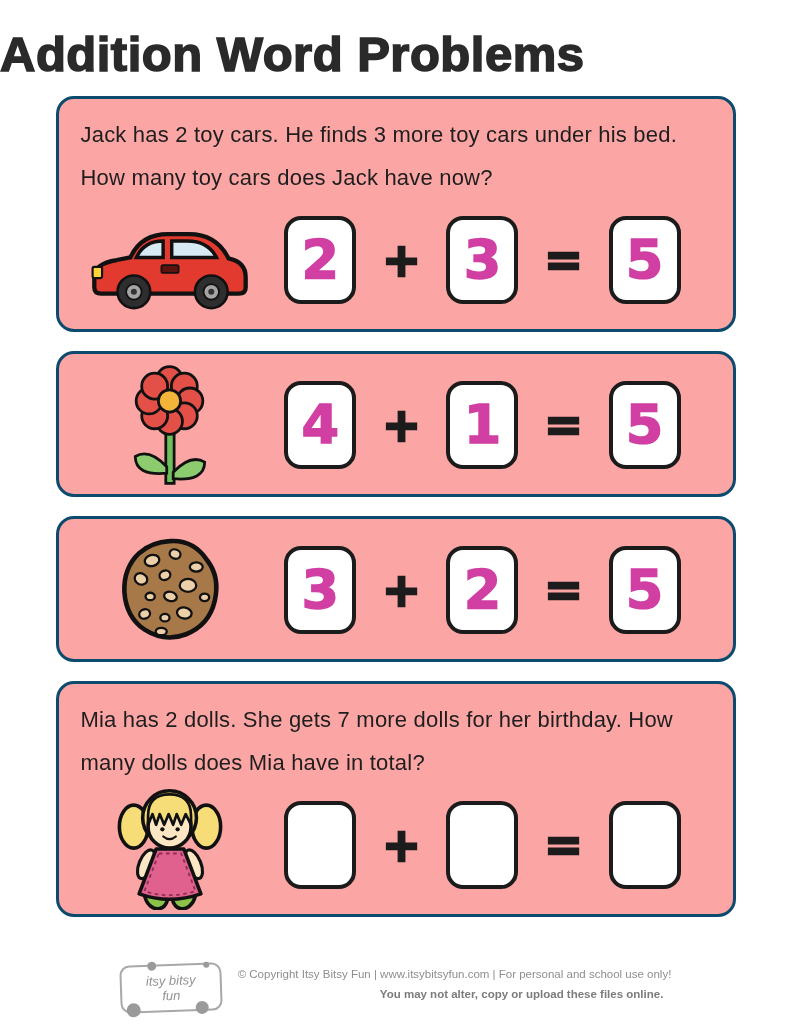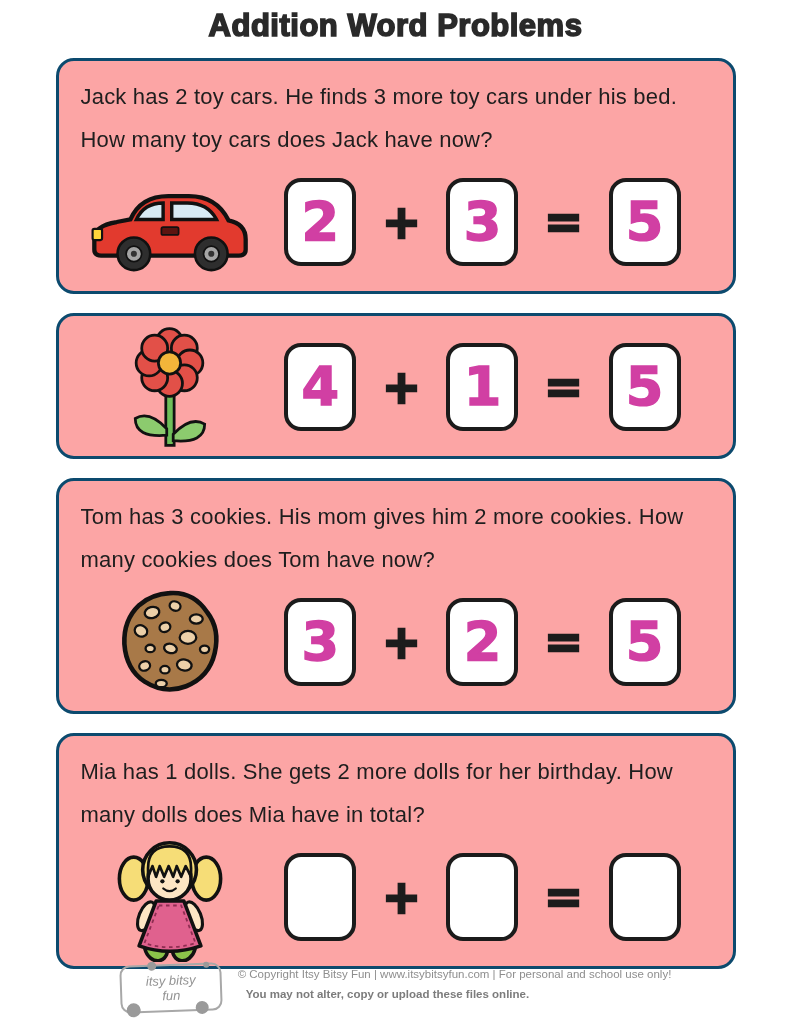--- a/index.html
+++ b/index.html
@@ -1,21 +1,21 @@
 <!DOCTYPE html>
 <html><head>
 <meta charset="utf-8">
 <style>
   html,body{margin:0;padding:0;}
   body{
     width:791px;height:1024px;background:#ffffff;position:relative;overflow:hidden;
     font-family:"Liberation Sans", sans-serif;color:#1f1f1f;
   }
   .page-title{
-    text-align:center;margin:8px 0 14px 0;font-size:31px;font-weight:bold;
+    text-align:left;margin:26px 0 14px 0;font-size:49px;font-weight:bold;
     letter-spacing:.5px;color:#2a2a2a;-webkit-text-stroke:1.6px #2a2a2a;
   }
   .card{
     box-sizing:border-box;width:680px;margin:0 auto 19px auto;
     border:3px solid #0c4a6e;border-radius:18px;background:#fca5a5;
     padding:12px 20px 10px 22px;
   }
   .problem-text{
     font-size:22px;line-height:43px;color:#1e1e1e;margin:2px 0 2px 0;
     letter-spacing:.2px;
@@ -42,21 +42,21 @@
   .logo{
     position:relative;width:98px;height:44px;border:2px solid #a8a8a8;border-radius:10px;
     transform:rotate(-2deg);display:flex;flex-direction:column;align-items:center;justify-content:center;
     color:#949494;font-size:13px;line-height:15px;font-style:italic;
   }
   .logo .dot{position:absolute;background:#9a9a9a;border-radius:50%;}
   .dot-a{width:9px;height:9px;top:-5px;left:26px;}
   .dot-b{width:6px;height:6px;top:-3px;right:10px;}
   .dot-c{width:14px;height:14px;bottom:-6px;left:4px;}
   .dot-d{width:13px;height:13px;bottom:-5px;right:12px;}
-  .copy{ text-align:left; }
+  .copy{ text-align:right; }
   .copy-line1{font-size:11.5px;color:#8e8e8e;margin:0 0 3px 0;}
   .copy-line2{font-size:11.5px;color:#7c7c7c;font-weight:bold;margin:8px;}
 </style>
 </head>
 <body>
 
 <h1 class="page-title">Addition Word Problems</h1>
 
 <section class="card">
   <p class="problem-text">Jack has 2 toy cars. He finds 3 more toy cars under his bed. How many toy cars does Jack have now?</p>
@@ -120,21 +120,20 @@
         </div>
       <span class="op">=</span>
       <div class="num-box">
           <span class="num">5</span>
         </div>
     </div>
   </div>
 </section>
 
 <section class="card">
-  <p class="problem-text">Tom has 3 cookies. His mom gives him 2 more cookies. How many cookies does Tom have now?</p>
   <div class="equation-row">
     <div class="illustration">
       <svg width="106" height="112" viewBox="0 0 115 120">
         <path d="M57,7 Q83,5 98,28 Q112,46 106,72 Q100,98 75,108 Q52,117 30,103 Q10,90 8,62 Q7,36 24,20 Q38,8 57,7 Z" fill="#a87948" stroke="#111" stroke-width="5"></path>
         <ellipse cx="38" cy="28" rx="8" ry="6" fill="#ecd0a9" stroke="#111" stroke-width="2.5" transform="rotate(-15 38 28)"></ellipse>
         <ellipse cx="63" cy="21" rx="6" ry="5" fill="#ecd0a9" stroke="#111" stroke-width="2.5" transform="rotate(20 63 21)"></ellipse>
         <ellipse cx="86" cy="35" rx="7" ry="5" fill="#ecd0a9" stroke="#111" stroke-width="2.5"></ellipse>
         <ellipse cx="26" cy="48" rx="7" ry="6" fill="#ecd0a9" stroke="#111" stroke-width="2.5" transform="rotate(25 26 48)"></ellipse>
         <ellipse cx="52" cy="44" rx="6" ry="5" fill="#ecd0a9" stroke="#111" stroke-width="2.5" transform="rotate(-20 52 44)"></ellipse>
         <ellipse cx="77" cy="55" rx="9" ry="7" fill="#ecd0a9" stroke="#111" stroke-width="2.5"></ellipse>
@@ -157,21 +156,21 @@
         </div>
       <span class="op">=</span>
       <div class="num-box">
           <span class="num">5</span>
         </div>
     </div>
   </div>
 </section>
 
 <section class="card">
-  <p class="problem-text">Mia has 1 dolls. She gets 2 more dolls for her birthday. How many dolls does Mia have in total?</p>
+  <p class="problem-text">Mia has 2 dolls. She gets 7 more dolls for her birthday. How many dolls does Mia have in total?</p>
   <div class="equation-row">
     <div class="illustration">
       <svg width="112" height="130" viewBox="0 0 125 145">
         <ellipse cx="22" cy="52" rx="16" ry="24" fill="#f6dd77" stroke="#111" stroke-width="4"></ellipse>
         <ellipse cx="103" cy="52" rx="16" ry="24" fill="#f6dd77" stroke="#111" stroke-width="4"></ellipse>
         <circle cx="62" cy="42" r="30" fill="#f6dd77" stroke="#111" stroke-width="4"></circle>
         <circle cx="62" cy="52" r="24" fill="#fde6c4" stroke="#111" stroke-width="4"></circle>
         <path d="M38,50 L38,40 Q38,16 62,16 Q86,16 86,40 L86,50 L80,38 L75,50 L70,38 L66,50 L61,38 L56,50 L51,38 L47,50 L43,38 Z" fill="#f6dd77" stroke="#111" stroke-width="3" stroke-linejoin="round"></path>
         <circle cx="54" cy="55" r="2.4" fill="#111"></circle>
         <circle cx="71" cy="55" r="2.4" fill="#111"></circle>

